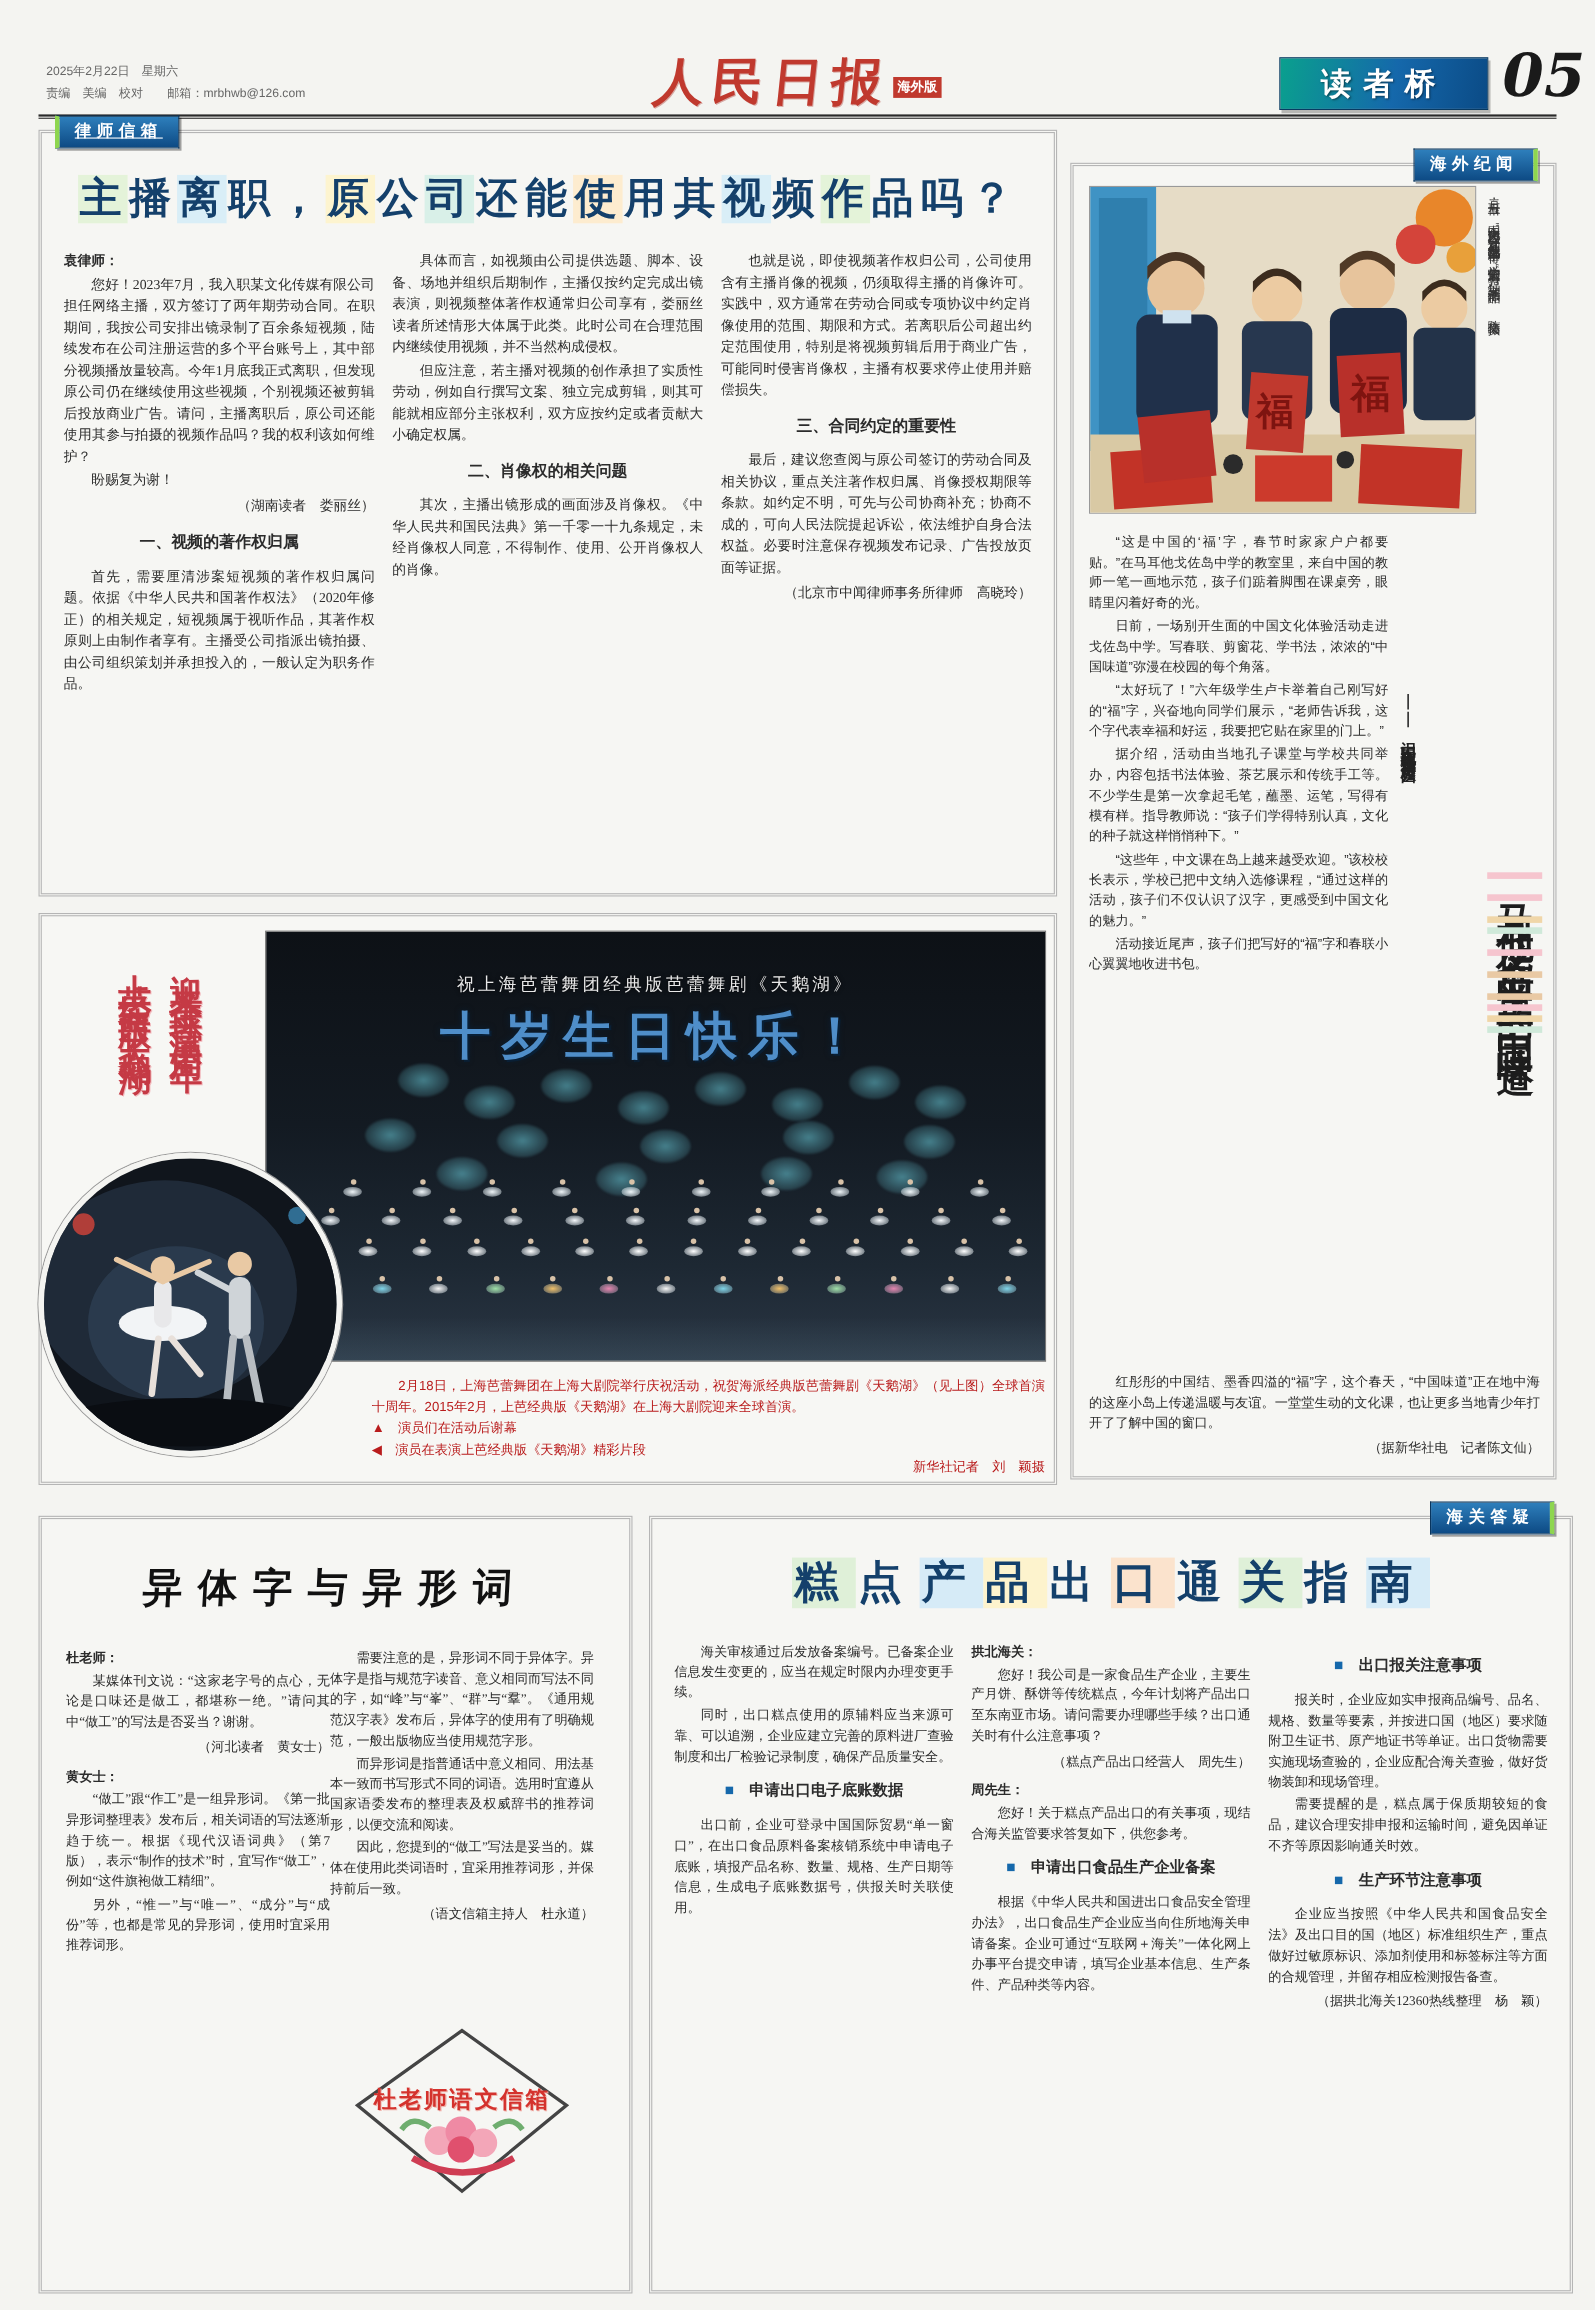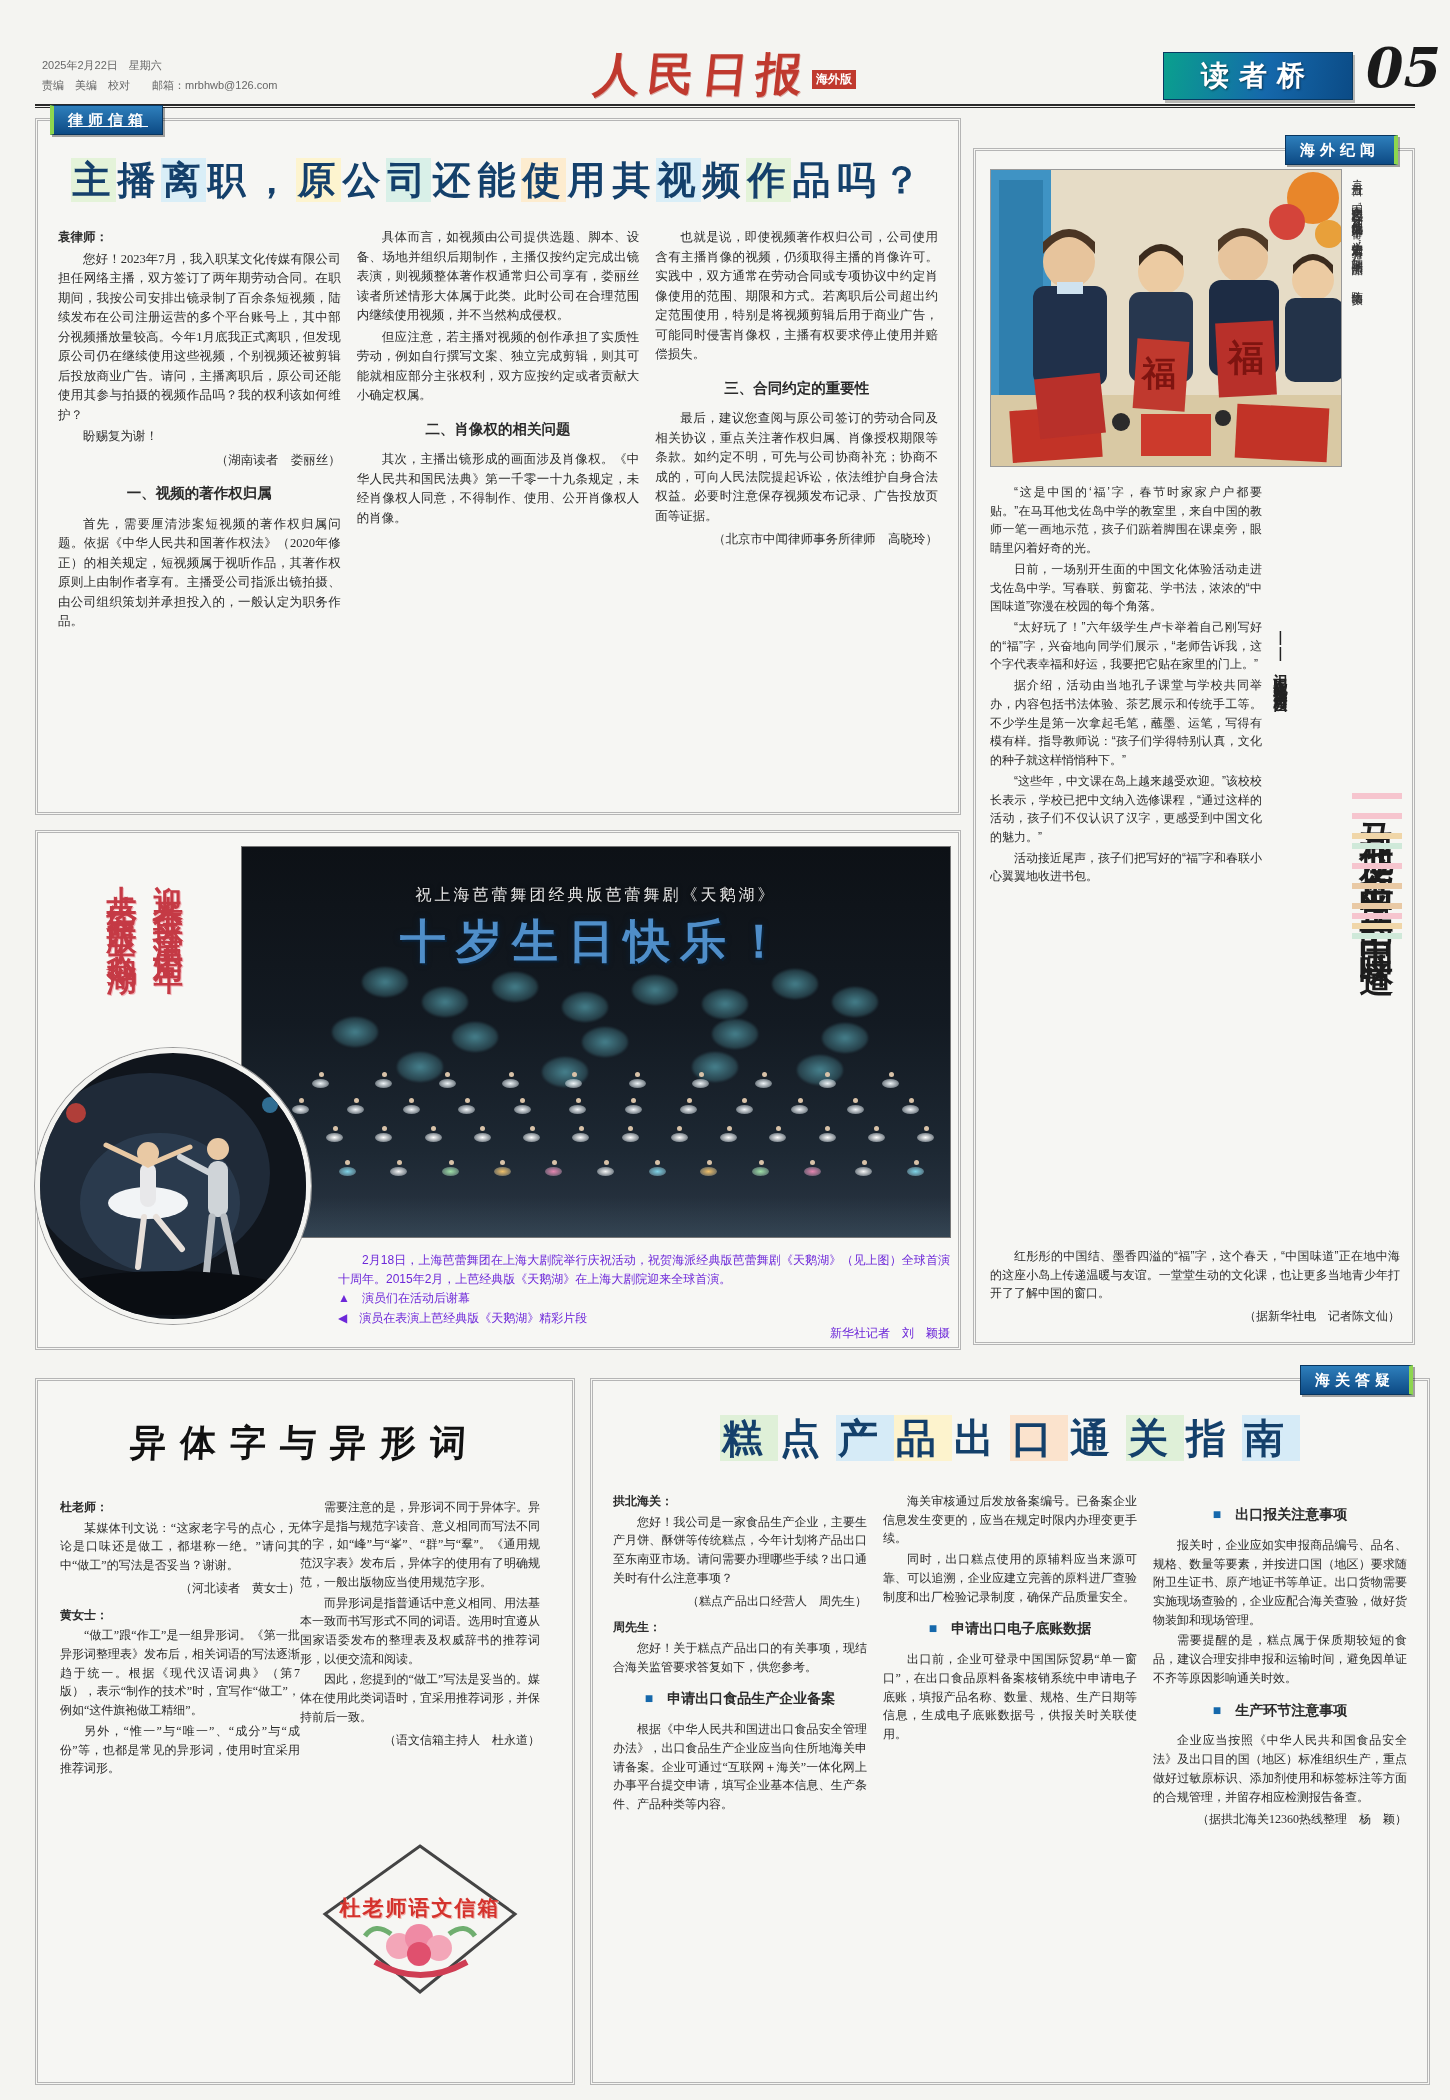--- a/index.html
+++ b/index.html
@@ -82,21 +82,21 @@
     color:#e8e8e8; font-size:16px; letter-spacing:3px; text-shadow:0 0 4px #000; }
   .stage-ovl2 { position:absolute; left:0; right:0; top:64px; text-align:center;
     color:#4f8ec9; font-weight:bold; font-size:46px; letter-spacing:10px;
     text-shadow:0 0 6px #0a2036, 2px 2px 0 #0a2036; }
   .dancer { position:absolute; border-radius:50%; }
   .dancer::after { content:""; position:absolute; left:50%; top:-7px; width:5px; height:5px;
     margin-left:-2px; border-radius:50%; background:#d8c2a8; }
   .glow { position:absolute; border-radius:50%; filter:blur(1px); }
   .circle-inset { position:absolute; border-radius:50%; overflow:hidden; border:5px solid #f4f4f1;
     box-shadow:0 0 0 1px #999; }
-  .swan-cap { position:absolute; font-size:12px; line-height:1.6; text-align:justify; color:#6d28d9; }
+  .swan-cap { position:absolute; font-size:12px; line-height:1.6; text-align:justify; color:#b91c1c; }
   .swan-cap .lead { text-indent:2em; }
   .swan-cap .credit { position:absolute; right:0; bottom:0; }
 
   
   .du-title { text-align:center; font-family:"DejaVu Serif","Liberation Serif",serif;
     font-weight:bold; font-size:36px; letter-spacing:14px; color:#111; transform:skewX(-3deg); }
   .du-logo { position:relative; width:210px; height:170px; margin:14px auto 0 auto; }
   .du-logo-title { position:absolute; left:0; right:0; top:52px; text-align:center;
     color:#d4322d; font-weight:bold; font-size:21px; letter-spacing:2px; text-shadow:1px 1px 0 #f0b5ad; }
 </style>
@@ -364,35 +364,35 @@
         </div>
       </div>
     </div>
   </div>
 
   <div class="abox" style="left:590px; top:1378px; width:840px; height:707px;">
     <div class="badge right" style="right:14px;">海关答疑</div>
     <div class="big-title" style="margin:30px 10px 0 10px; font-size:40px; letter-spacing:14px;"><span style="background: rgb(223, 240, 216);">糕</span><span>点</span><span style="background: rgb(214, 235, 247);">产</span><span style="background: rgb(253, 243, 205);">品</span><span>出</span><span style="background: rgb(251, 227, 205);">口</span><span>通</span><span style="background: rgb(223, 240, 216);">关</span><span>指</span><span style="background: rgb(214, 235, 247);">南</span></div>
     <div class="cols" style="padding:26px 20px 0 20px; gap:16px;">
       <div class="coltext" style="width:256px; height:560px; font-size:12px;">
+          <p class="t-p">海关审核通过后发放备案编号。已备案企业信息发生变更的，应当在规定时限内办理变更手续。</p>
+          <p class="t-p">同时，出口糕点使用的原辅料应当来源可靠、可以追溯，企业应建立完善的原料进厂查验制度和出厂检验记录制度，确保产品质量安全。</p>
+          <p class="t-hb">■　申请出口电子底账数据</p>
+          <p class="t-p">出口前，企业可登录中国国际贸易“单一窗口”，在出口食品原料备案核销系统中申请电子底账，填报产品名称、数量、规格、生产日期等信息，生成电子底账数据号，供报关时关联使用。</p>
+        </div>
+      <div class="coltext" style="width:256px; height:560px; font-size:12px;">
           <p class="t-sal">拱北海关：</p>
           <p class="t-p">您好！我公司是一家食品生产企业，主要生产月饼、酥饼等传统糕点，今年计划将产品出口至东南亚市场。请问需要办理哪些手续？出口通关时有什么注意事项？</p>
           <p class="t-sig">（糕点产品出口经营人　周先生）</p>
           <p class="t-sal">周先生：</p>
           <p class="t-p">您好！关于糕点产品出口的有关事项，现结合海关监管要求答复如下，供您参考。</p>
           <p class="t-hb">■　申请出口食品生产企业备案</p>
           <p class="t-p">根据《中华人民共和国进出口食品安全管理办法》，出口食品生产企业应当向住所地海关申请备案。企业可通过“互联网＋海关”一体化网上办事平台提交申请，填写企业基本信息、生产条件、产品种类等内容。</p>
         </div>
       <div class="coltext" style="width:256px; height:560px; font-size:12px;">
-          <p class="t-p">海关审核通过后发放备案编号。已备案企业信息发生变更的，应当在规定时限内办理变更手续。</p>
-          <p class="t-p">同时，出口糕点使用的原辅料应当来源可靠、可以追溯，企业应建立完善的原料进厂查验制度和出厂检验记录制度，确保产品质量安全。</p>
-          <p class="t-hb">■　申请出口电子底账数据</p>
-          <p class="t-p">出口前，企业可登录中国国际贸易“单一窗口”，在出口食品原料备案核销系统中申请电子底账，填报产品名称、数量、规格、生产日期等信息，生成电子底账数据号，供报关时关联使用。</p>
-        </div>
-      <div class="coltext" style="width:256px; height:560px; font-size:12px;">
           <p class="t-hb">■　出口报关注意事项</p>
           <p class="t-p">报关时，企业应如实申报商品编号、品名、规格、数量等要素，并按进口国（地区）要求随附卫生证书、原产地证书等单证。出口货物需要实施现场查验的，企业应配合海关查验，做好货物装卸和现场管理。</p>
           <p class="t-p">需要提醒的是，糕点属于保质期较短的食品，建议合理安排申报和运输时间，避免因单证不齐等原因影响通关时效。</p>
           <p class="t-hb">■　生产环节注意事项</p>
           <p class="t-p">企业应当按照《中华人民共和国食品安全法》及出口目的国（地区）标准组织生产，重点做好过敏原标识、添加剂使用和标签标注等方面的合规管理，并留存相应检测报告备查。</p>
           <p class="t-sig">（据拱北海关12360热线整理　杨　颖）</p>
         </div>
     </div>
   </div>
 

